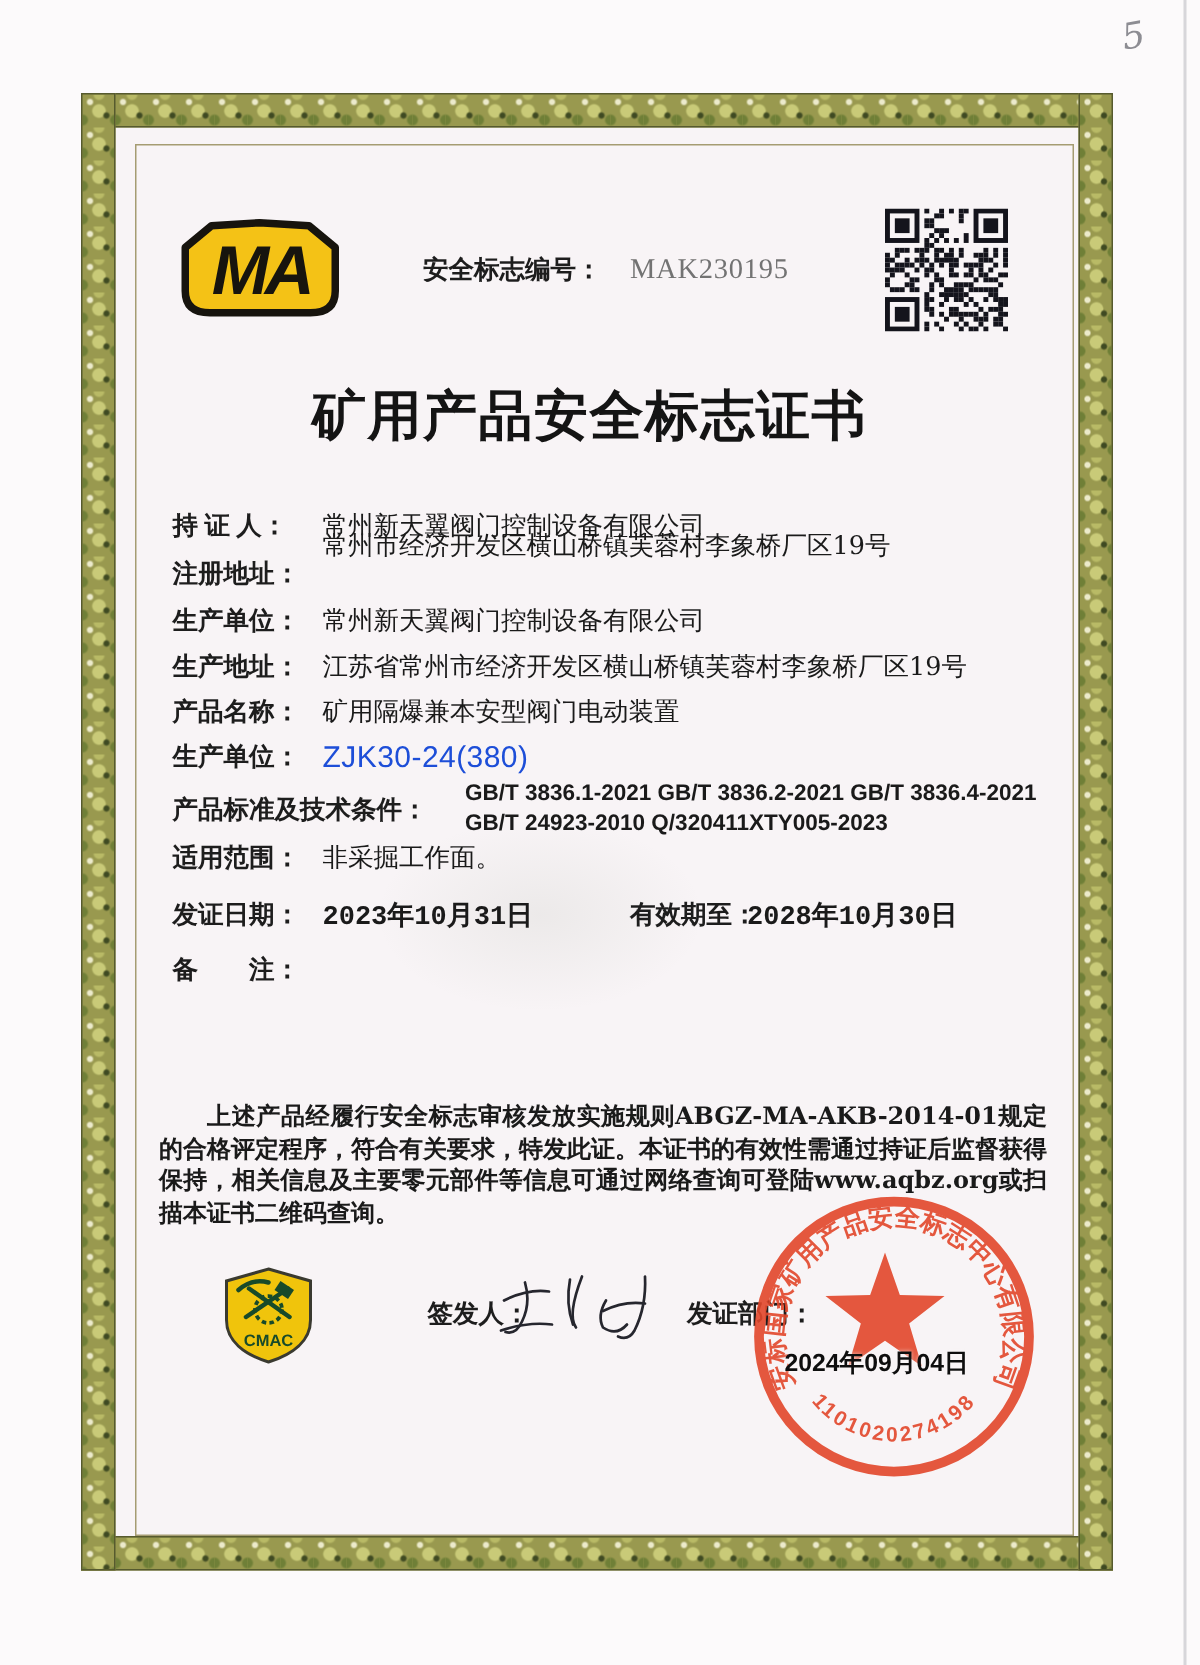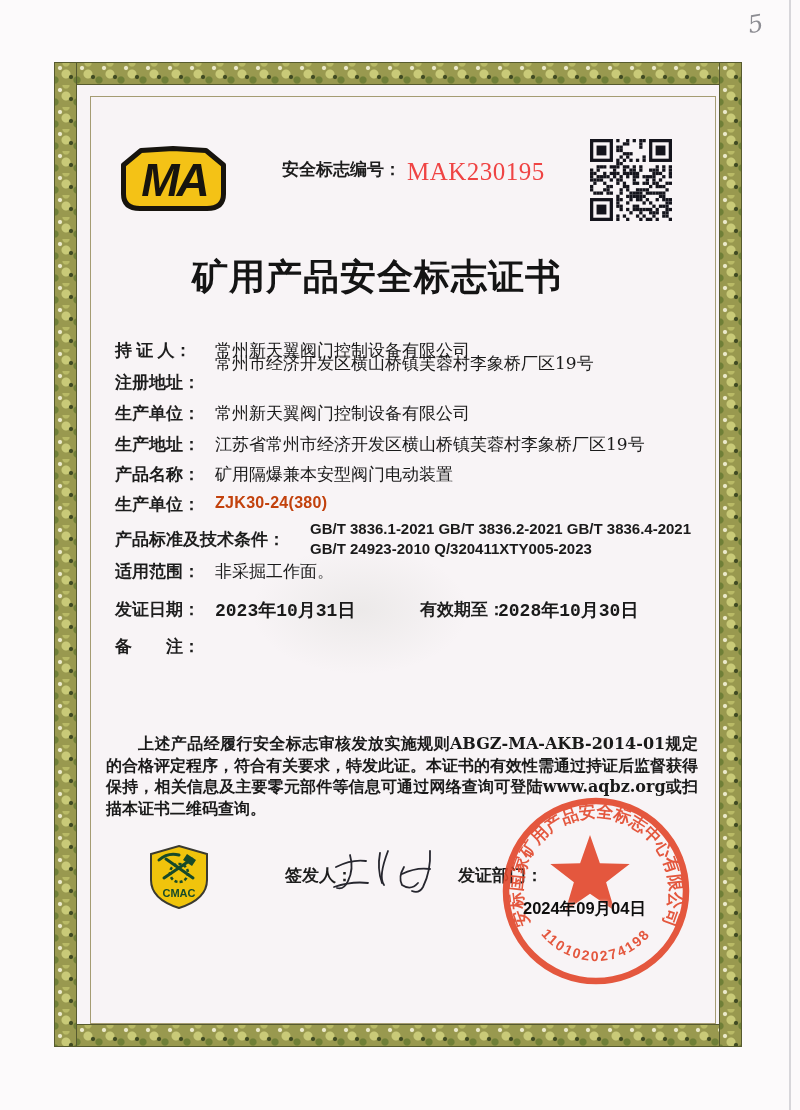--- a/index.html
+++ b/index.html
@@ -20,32 +20,32 @@
     background-size:22px 22px;border:1px solid #565a2e;box-sizing:border-box;}
   .band-top{left:54px;top:62px;width:688px;height:23px;}
   .band-bottom{left:54px;top:1024px;width:688px;height:23px;}
   .band-left{left:54px;top:62px;width:23px;height:985px;}
   .band-right{left:719px;top:62px;width:23px;height:985px;}
   .inner-line{left:90px;top:96px;width:624px;height:926px;border:1px solid #a59c72;z-index:2;}
 
   .z3{z-index:3;}
   .lbl{font-weight:bold;font-size:17px;color:#1d1d1d;font-family:"Liberation Serif","DejaVu Serif",serif;white-space:pre;}
   .val-cn{font-weight:normal;font-size:17px;color:#1a1a1a;font-family:"DejaVu Serif","Liberation Serif",serif;white-space:nowrap;}
-  .val-en{font-weight:bold;font-size:16px;color:#c2410c;font-family:"Liberation Sans",sans-serif;letter-spacing:.3px;}
+  .val-en{font-weight:normal;font-size:20px;color:#1d4ed8;font-family:"Liberation Sans",sans-serif;letter-spacing:.3px;}
 
   .page-num{left:748px;top:10px;font-family:"DejaVu Serif",serif;font-style:italic;
             font-size:24px;color:#8d8d93;transform:rotate(-10deg);z-index:4;}
   .scan-edge{left:789px;top:0;width:2px;height:1110px;background:rgba(145,145,158,.35);z-index:5;}
   .ghost{left:250px;top:545px;width:220px;height:130px;z-index:2;
          background:radial-gradient(ellipse at center,rgba(130,140,120,.10),rgba(130,140,120,0) 70%);}
 
-  .certno{left:282px;top:158px;display:flex;align-items:flex-start;}
+  .certno{left:282px;top:168px;display:flex;align-items:flex-end;}
   .certno .num{font-family:"Liberation Serif","DejaVu Serif",serif;font-weight:normal;
-               font-size:25px;color:#ef4444;margin-left:6px;letter-spacing:.5px;}
-  .title{left:0;top:253px;width:742px;text-align:left;}
+               font-size:19px;color:#737373;margin-left:19px;letter-spacing:.5px;}
+  .title{left:16px;top:253px;width:742px;text-align:left;}
   .title span{display:inline-block;margin-left:192px;font-size:36px;font-weight:900;color:#141414;
         font-family:"Liberation Serif","DejaVu Serif",serif;letter-spacing:1px;}
 
   .row-lbl{left:115px;}
   .row-val{left:215px;}
   .std-val{left:310px;top:519px;width:396px;font-weight:bold;font-size:15px;line-height:19.5px;
            color:#1a1a1a;font-family:"Liberation Sans",sans-serif;}
   .statement{left:106px;top:733px;width:592px;font-size:16px;font-weight:bold;color:#1a1a1a;
              line-height:21.7px;text-align:justify;text-indent:2em;
              font-family:"DejaVu Serif","Liberation Serif",serif;}

